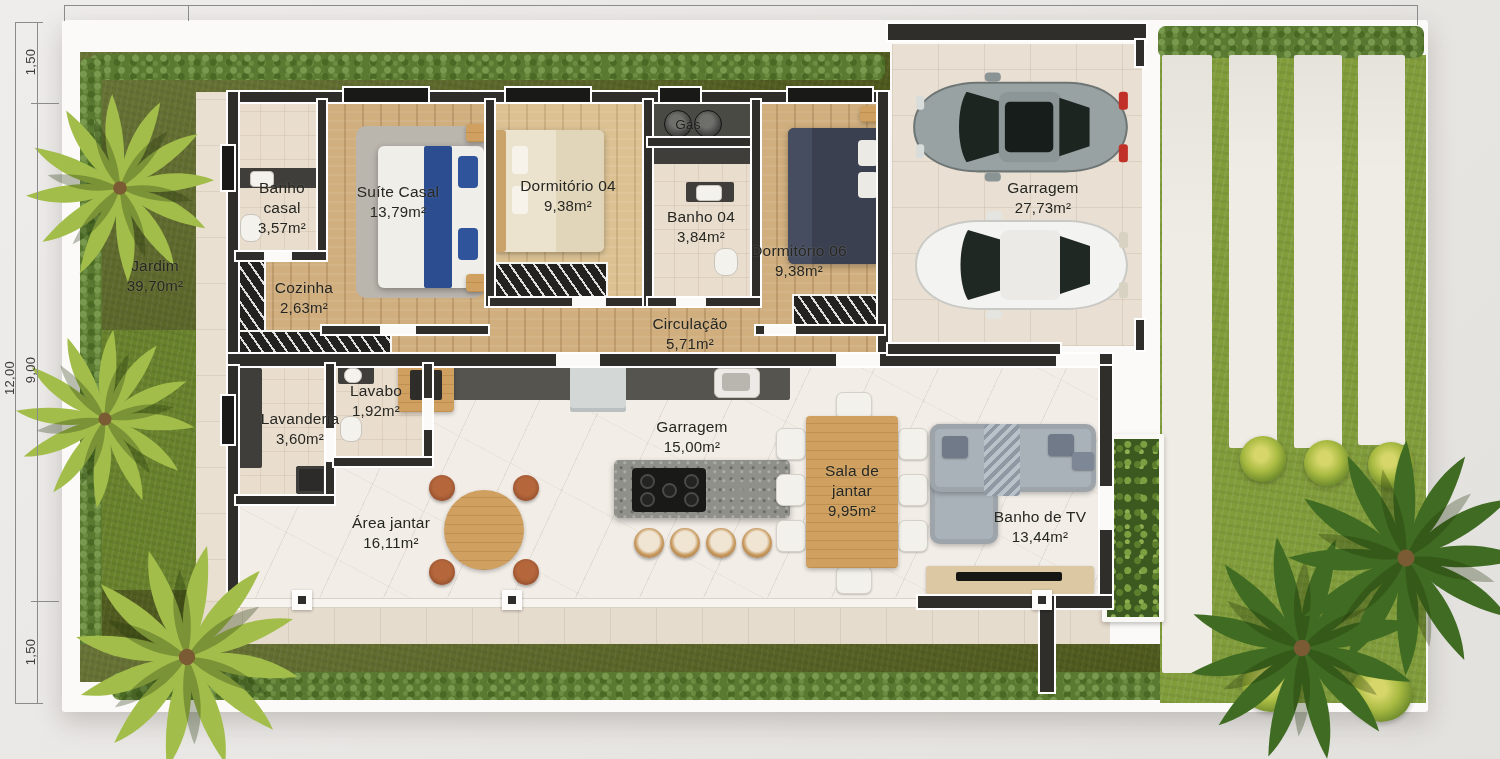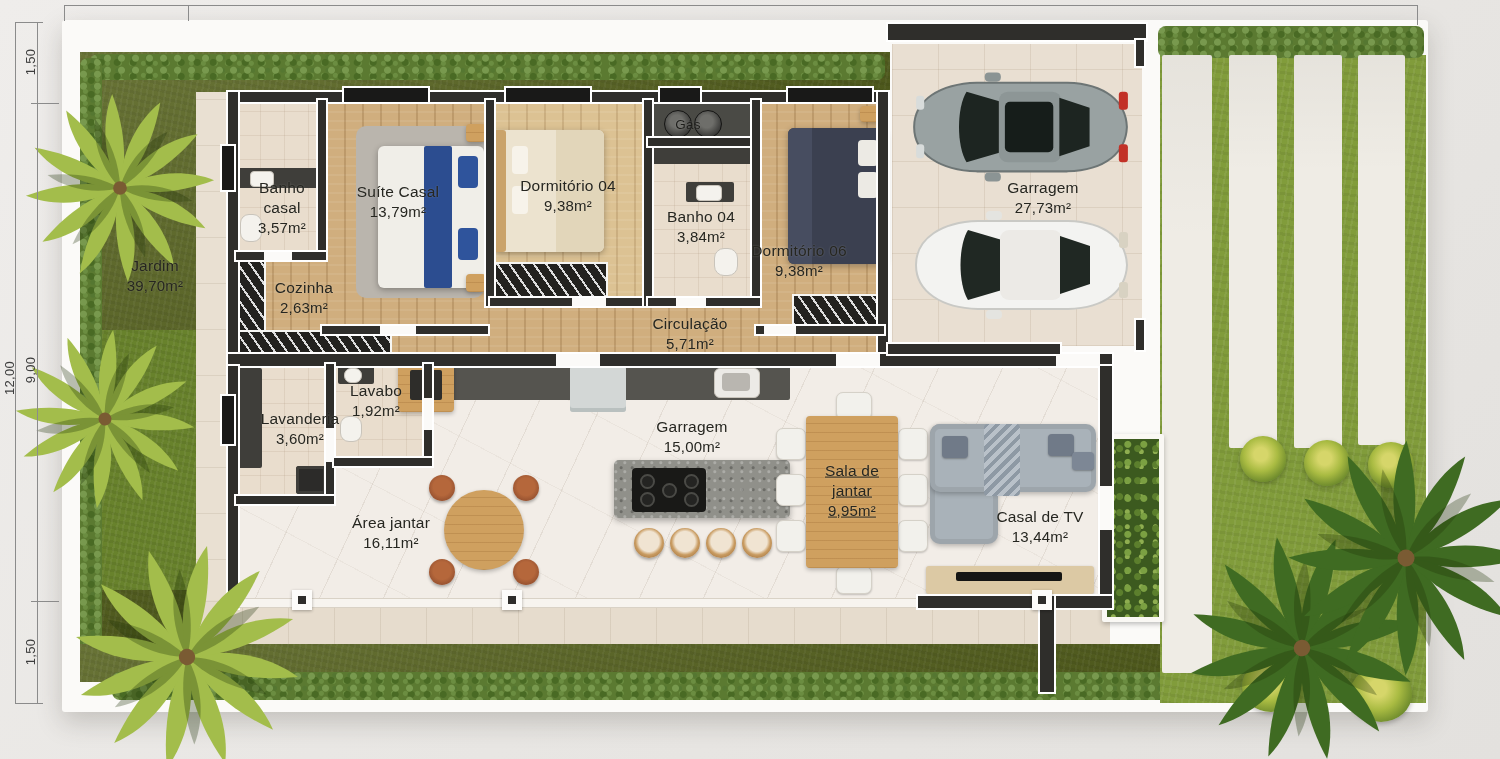--- a/index.html
+++ b/index.html
@@ -406,26 +406,26 @@
     <div class="ar">1,92m²</div>
   </div>
   <div class="rlabel" style="left:692px;top:437px;">
     <div>Garragem</div>
     <div class="ar">15,00m²</div>
   </div>
   <div class="rlabel" style="left:391px;top:533px;">
     <div>Área jantar</div>
     <div class="ar">16,11m²</div>
   </div>
-  <div class="rlabel" style="left:852px;top:490px;text-decoration:underline;">
+  <div class="rlabel" style="left:852px;top:490px;">
     <div class="wrap3">Sala de jantar</div>
     <div class="ar">9,95m²</div>
   </div>
   <div class="rlabel" style="left:1040px;top:527px;">
-    <div>Casal de TV</div>
+    <div>Banho de TV</div>
     <div class="ar">13,44m²</div>
   </div>
 
   <div class="abs dimline" style="left:15px;top:22px;width:1px;height:682px;"></div>
   <div class="abs dimline" style="left:37px;top:22px;width:1px;height:682px;"></div>
   <div class="abs dimline" style="left:15px;top:22px;width:28px;height:1px;"></div>
   <div class="abs dimline" style="left:31px;top:103px;width:28px;height:1px;"></div>
   <div class="abs dimline" style="left:31px;top:601px;width:28px;height:1px;"></div>
   <div class="abs dimline" style="left:15px;top:703px;width:28px;height:1px;"></div>
   <div class="abs dimline" style="left:64px;top:5px;width:1354px;height:1px;"></div>

